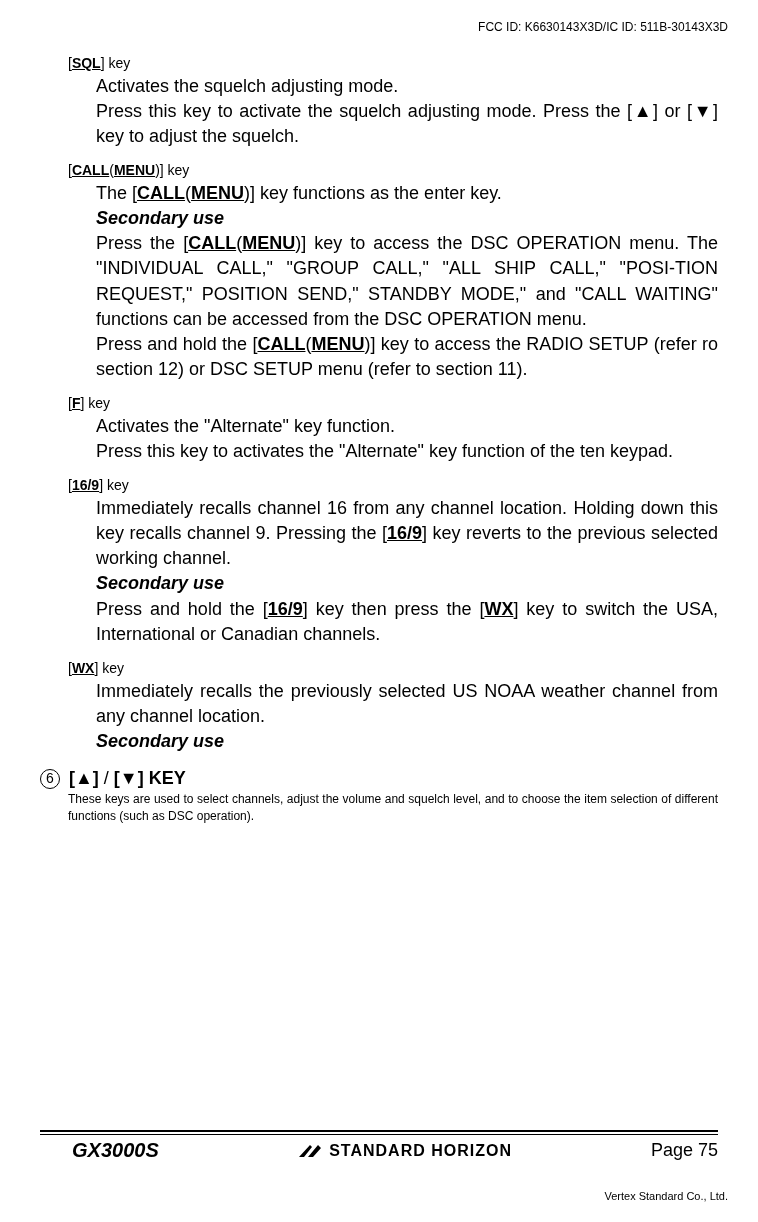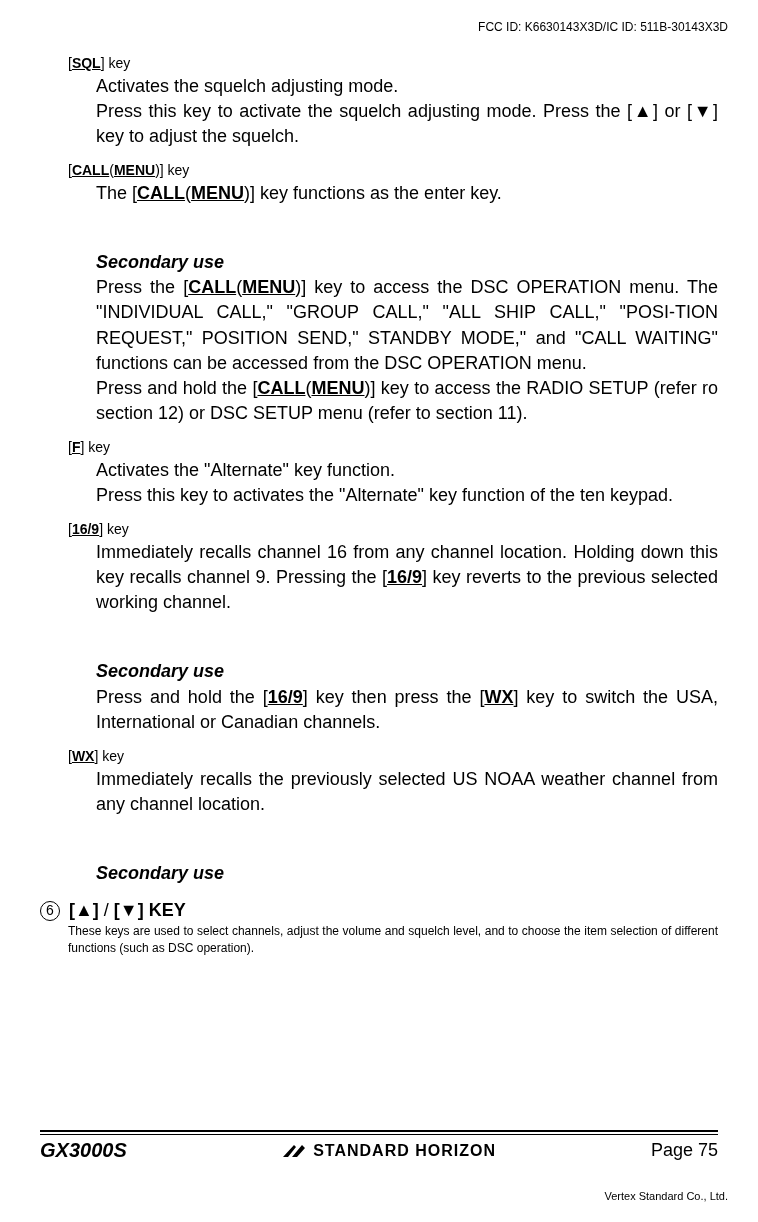--- a/index.html
+++ b/index.html
@@ -26,21 +26,21 @@
       margin-bottom: 12px;
     }
     .key-title {
       font-size: 14px;
     }
     .key-body {
       text-align: justify;
     }
     .uline { text-decoration: underline; }
     .bold { font-weight: bold; }
-    .italic { font-style: italic; margin-top: 44px; }
+    .italic { font-style: italic; }
     .circled-num {
       display: inline-block;
       width: 20px;
       height: 20px;
       border: 1.5px solid #000;
       border-radius: 50%;
       font-size: 14px;
       line-height: 17px;
       text-align: center;
       margin-right: 4px;
@@ -66,20 +66,21 @@
       border-top: 2px solid #000;
       border-bottom: 1px solid #000;
       height: 5px;
       margin-bottom: 4px;
     }
     .footer-row {
       display: flex;
       justify-content: space-between;
       align-items: center;
       font-size: 18px;
+      margin-left: 32px;
     }
     .footer-model { font-style: italic; font-weight: bold; font-size: 20px; }
     .footer-logo { font-weight: bold; letter-spacing: 1px; font-size: 16px; }
     .footer-page { font-size: 18px; }
     .footer-company {
       position: absolute;
       bottom: 20px;
       right: 30px;
       font-size: 11px;
     }

